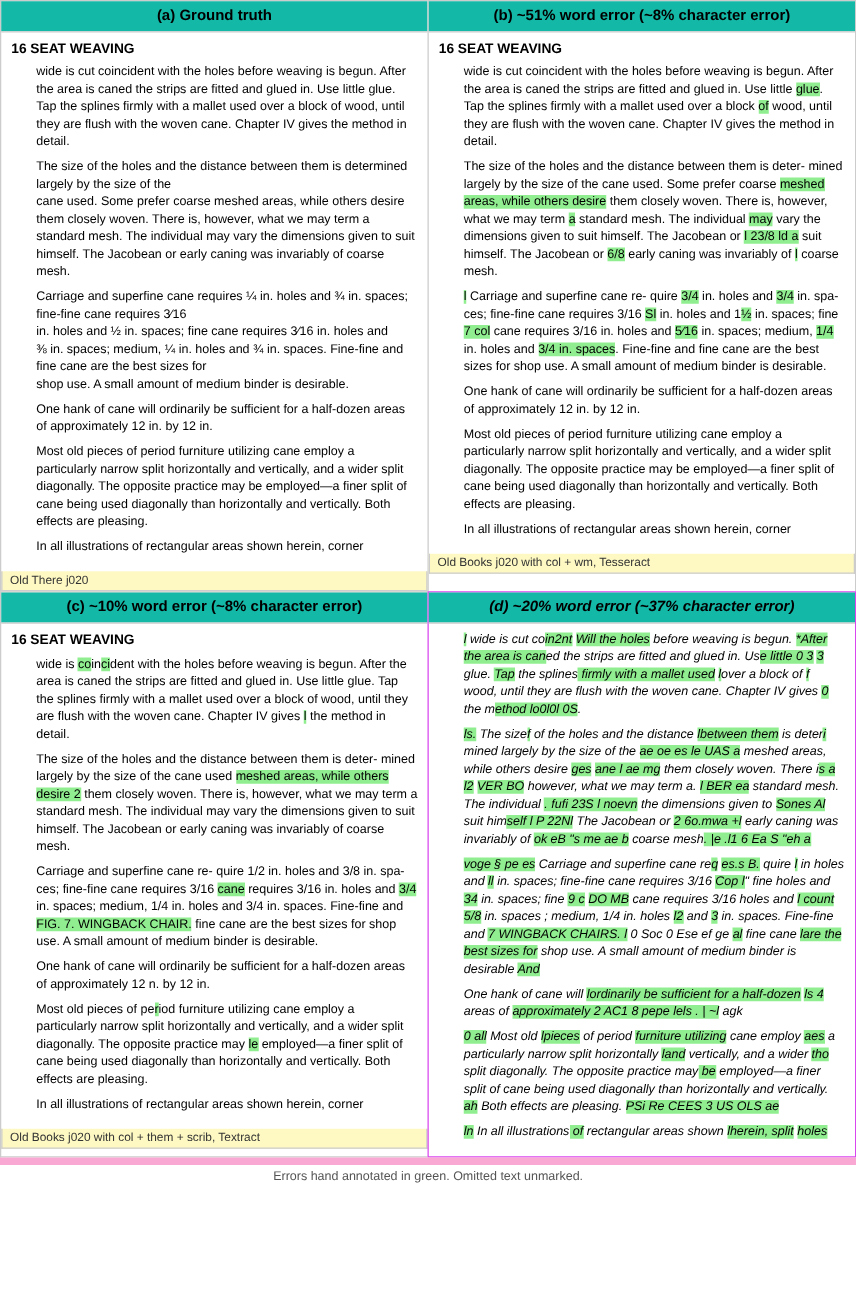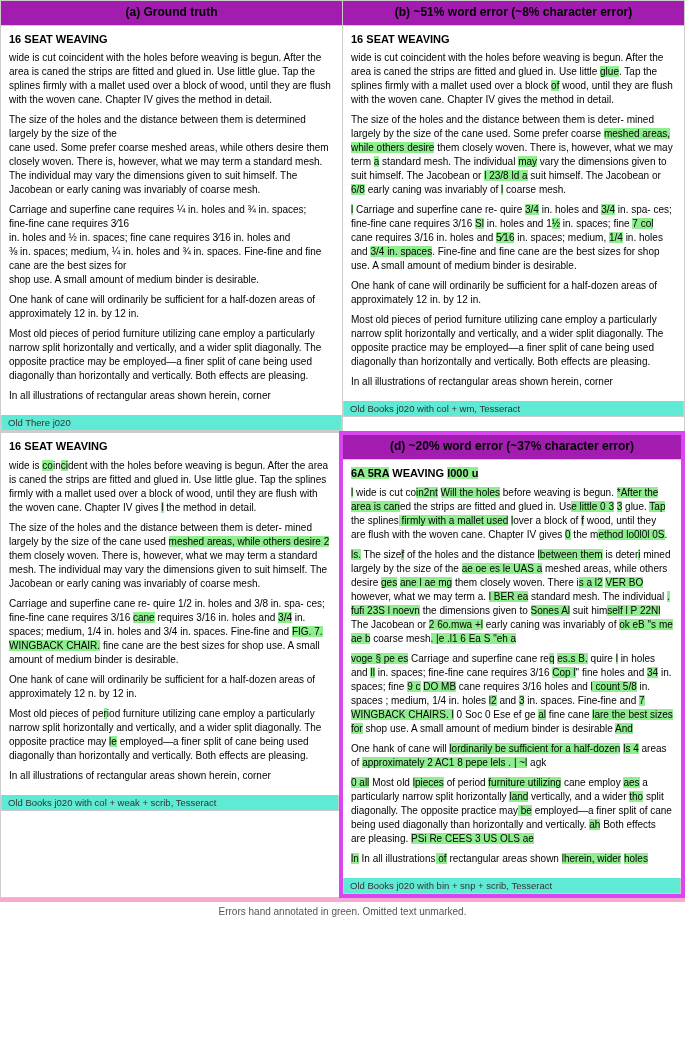--- a/index.html
+++ b/index.html
@@ -13,57 +13,58 @@
     .main-container {
       display: flex;
       flex-direction: column;
       width: 685px;
     }
     .panel-title {
       text-align: center;
       font-size: 12px;
       font-weight: bold;
       padding: 4px 0 6px 0;
-      background: #a21caf;
+      background: #14b8a6;
     }
     .panel-content {
       font-size: 10px;
       line-height: 1.4;
       color: #000;
     }
     .panel-content .heading {
       font-weight: bold;
       font-size: 11px;
       margin-bottom: 4px;
     }
     .panel-content p {
       margin-bottom: 6px;
+      margin-left: 20px;
     }
     
     .err-green {
       background-color: #90ee90;
       color: #000;
     }
     .footer-note {
       text-align: center;
       font-size: 10px;
       padding: 4px;
       color: #555;
-      border-top: 4px solid #f9a8d4;
+      border-top: 6px solid #f9a8d4;
     }
     .two-panels {
       display: flex;
       flex-direction: row;
       width: 100%;
     }
     .label-bar {
       font-size: 9.5px;
       color: #333;
       padding: 2px 6px;
-      background: #5eead4;
+      background: #fef9c3;
       border: 1px solid #ccc;
       border-top: none;
     }
   </style>
 </head>
 <body>
 
 <div class="main-container">
 
   <div class="two-panels">
@@ -97,45 +98,44 @@
           <p>In all illustrations of rectangular areas shown herein, corner</p>
         </div>
       </div>
       <div class="label-bar">Old Books j020 with col + wm, Tesseract</div>
     </div>
   </div>
 
   <div class="two-panels">
 
     <div style="flex:1; border: 1px solid #ccc; border-right: none;">
+      <div class="panel-title">(c) ~10% word error (~8% character error)</div>
       <div style="border-top: 1px solid #ccc; padding: 6px 8px 6px 8px;">
         <div class="panel-content">
           <div class="heading">16 SEAT WEAVING</div>
           <p>wide is <span class="err-green">co</span>in<span class="err-green">ci</span>dent with the holes before weaving is begun. After the area is caned the strips are fitted and glued in. Use little glue. Tap the splines firmly with a mallet used over a block of wood, until they are flush with the woven cane. Chapter IV gives <span class="err-green">l</span> the method in detail.</p>
           <p>The size of the holes and the distance between them is deter- mined largely by the size of the cane used <span class="err-green">meshed areas, while others desire 2</span> them closely woven. There is, however, what we may term a standard mesh. The individual may vary the dimensions given to suit himself. The Jacobean or early caning was invariably of coarse mesh.</p>
           <p>Carriage and superfine cane re- quire 1/2 in. holes and 3/8 in. spa- ces; fine-fine cane requires 3/16 <span class="err-green">cane</span> requires 3/16 in. holes and <span class="err-green">3/4</span> in. spaces; medium, 1/4 in. holes and 3/4 in. spaces. Fine-fine and <span class="err-green">FIG. 7. WINGBACK CHAIR.</span> fine cane are the best sizes for shop use.  A small amount of medium binder is desirable.</p>
           <p>One hank of cane will ordinarily be sufficient for a half-dozen areas of approximately 12 n. by 12 in.</p>
           <p>Most old pieces of pe<span class="err-green">r</span>iod furniture utilizing cane employ a particularly narrow split horizontally and vertically, and a wider split diagonally. The opposite practice may <span class="err-green">le</span> employed—a finer split of cane being used diagonally than horizontally and vertically. Both effects are pleasing.</p>
           <p>In all illustrations of rectangular areas shown herein, corner</p>
         </div>
       </div>
-      <div class="label-bar">Old Books j020 with col + weak + scrib, Tesseract</div>
+      <div class="label-bar">Old Books j020 with col + them + scrib, Textract</div>
     </div>
 
-    <div style="flex:1; border: 4px solid #d946ef;">
+    <div style="flex:1; border: 1px solid #d946ef; font-style: italic;">
       <div class="panel-title">(d) ~20% word error (~37% character error)</div>
       <div style="border-top: 1px solid #ccc; padding: 6px 8px 6px 8px;">
         <div class="panel-content">
-          <div class="heading"><span class="err-green">6A 5RA</span> WEAVING <span class="err-green">l000 u</span></div>
           <p><span class="err-green">l</span> wide is cut co<span class="err-green">in2nt</span> <span class="err-green">Will the holes</span> before weaving is begun. <span class="err-green">*After the area is can</span>ed the strips are fitted and glued in. Us<span class="err-green">e little 0 3</span> <span class="err-green">3</span> glue. <span class="err-green">Tap</span> the splines<span class="err-green"> firmly with a mallet used</span> <span class="err-green">l</span>over a block of <span class="err-green">f</span> wood, until they are flush with the woven cane. Chapter IV gives <span class="err-green">0</span> the m<span class="err-green">ethod lo0l0l 0S</span>.</p>
           <p><span class="err-green">ls.</span> The size<span class="err-green">f</span> of the holes and the distance <span class="err-green">lbetween them</span> is deter<span class="err-green">i</span> mined largely by the size of the <span class="err-green">ae oe es le UAS a</span> meshed areas, while others desire <span class="err-green">ges</span> <span class="err-green">ane l ae mg</span> them closely woven. There i<span class="err-green">s a l2</span> <span class="err-green">VER BO</span> however, what we may term a. <span class="err-green">l BER ea</span> standard mesh. The individual <span class="err-green">. fufi 23S l noevn</span> the dimensions given to <span class="err-green">Sones Al</span> suit him<span class="err-green">self l P 22Nl</span> The Jacobean or <span class="err-green">2 6o.mwa +l</span> early caning was invariably of <span class="err-green">ok eB "s me ae b</span> coarse mesh<span class="err-green">. |e .l1 6 Ea S "eh a</span></p>
           <p><span class="err-green">voge § pe es</span> Carriage and superfine cane re<span class="err-green">q</span> <span class="err-green">es.s B.</span> quire <span class="err-green">l</span> in holes and <span class="err-green">ll</span> in. spaces; fine-fine cane requires 3/16 <span class="err-green">Cop l</span>" fine holes and <span class="err-green">34</span> in. spaces; fine <span class="err-green">9 c</span> <span class="err-green">DO MB</span> cane requires 3/16 holes and <span class="err-green">l count 5/8</span> in. spaces ; medium, 1/4 in. holes <span class="err-green">l2</span> and <span class="err-green">3</span> in. spaces. Fine-fine and <span class="err-green">7 WINGBACK CHAIRS. l</span> 0 Soc 0 Ese ef ge <span class="err-green">al</span> fine cane <span class="err-green">lare the best sizes for</span> shop use. A small amount of medium binder is desirable <span class="err-green">And</span></p>
           <p>One hank of cane will <span class="err-green">lordinarily be sufficient for a half-dozen</span> <span class="err-green">ls 4</span> areas of <span class="err-green">approximately 2 AC1 8 pepe lels . | ~l</span> agk</p>
           <p><span class="err-green">0 all</span> Most old <span class="err-green">lpieces</span> of period <span class="err-green">furniture utilizing</span> cane employ <span class="err-green">aes</span> a particularly narrow split horizontally <span class="err-green">land</span> vertically, and a wider <span class="err-green">tho</span> split diagonally. The opposite practice may<span class="err-green"> be</span> employed—a finer split of cane being used diagonally than horizontally and vertically. <span class="err-green">ah</span> Both effects are pleasing. <span class="err-green">PSi Re CEES 3 US OLS ae</span></p>
-          <p><span class="err-green">ln</span> In all illustrations<span class="err-green"> of</span> rectangular areas shown <span class="err-green">lherein, wider</span> <span class="err-green">holes</span></p>
+          <p><span class="err-green">ln</span> In all illustrations<span class="err-green"> of</span> rectangular areas shown <span class="err-green">lherein, split</span> <span class="err-green">holes</span></p>
         </div>
       </div>
-      <div class="label-bar">Old Books j020 with bin + snp + scrib, Tesseract</div>
     </div>
   </div>
 
   <div class="footer-note">Errors hand annotated in green. Omitted text unmarked.</div>
 </div>
 
 </body></html>

